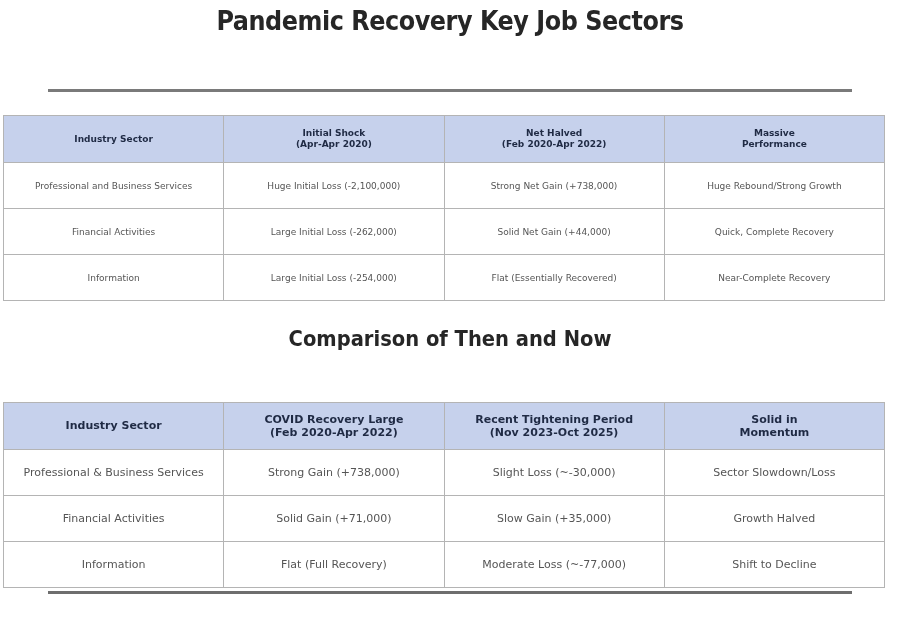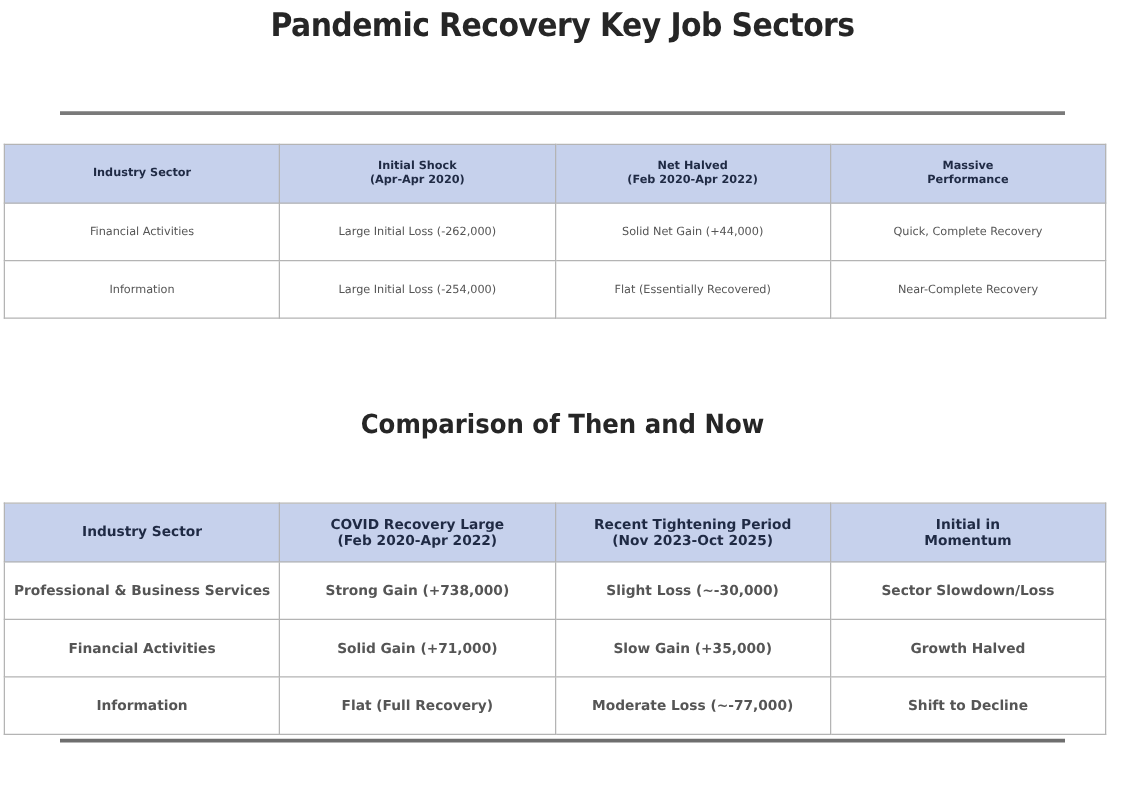--- a/index.html
+++ b/index.html
@@ -73,21 +73,21 @@
     table.data-table td {
       background: #ffffff;
       color: #555555;
     }
     #table-1 { top: 115px; }
     #table-1 th { height: 46px; font-size: 9px; }
     #table-1 td { height: 45px; font-size: 9px; }
 
     #table-2 { top: 402px; }
     #table-2 th { height: 46px; font-size: 11px; }
-    #table-2 td { height: 45px; font-size: 11px; font-weight: bold; }
+    #table-2 td { height: 45px; font-size: 11px; }
 
     .rule-bottom {
       position: absolute;
       left: 48px;
       top: 591px;
       width: 804px;
       height: 3px;
       background: #6e6e6e;
     }
     .th-line { display: block; }
@@ -113,20 +113,26 @@
         <span class="th-line">(Feb 2020-Apr 2022)</span>
       </th>
       <th>
         <span class="th-line">Massive</span>
         <span class="th-line">Performance</span>
       </th>
     </tr>
   </thead>
   <tbody>
     <tr>
+      <td>Professional and Business Services</td>
+      <td>Huge Initial Loss (-2,100,000)</td>
+      <td>Strong Net Gain (+738,000)</td>
+      <td>Huge Rebound/Strong Growth</td>
+    </tr>
+    <tr>
       <td>Financial Activities</td>
       <td>Large Initial Loss (-262,000)</td>
       <td>Solid Net Gain (+44,000)</td>
       <td>Quick, Complete Recovery</td>
     </tr>
     <tr>
       <td>Information</td>
       <td>Large Initial Loss (-254,000)</td>
       <td>Flat (Essentially Recovered)</td>
       <td>Near-Complete Recovery</td>
@@ -144,21 +150,21 @@
       </th>
       <th>
         <span class="th-line">COVID Recovery Large</span>
         <span class="th-line">(Feb 2020-Apr 2022)</span>
       </th>
       <th>
         <span class="th-line">Recent Tightening Period</span>
         <span class="th-line">(Nov 2023-Oct 2025)</span>
       </th>
       <th>
-        <span class="th-line">Initial in</span>
+        <span class="th-line">Solid in</span>
         <span class="th-line">Momentum</span>
       </th>
     </tr>
   </thead>
   <tbody>
     <tr>
       <td>Professional &amp; Business Services</td>
       <td>Strong Gain (+738,000)</td>
       <td>Slight Loss (~-30,000)</td>
       <td>Sector Slowdown/Loss</td>

